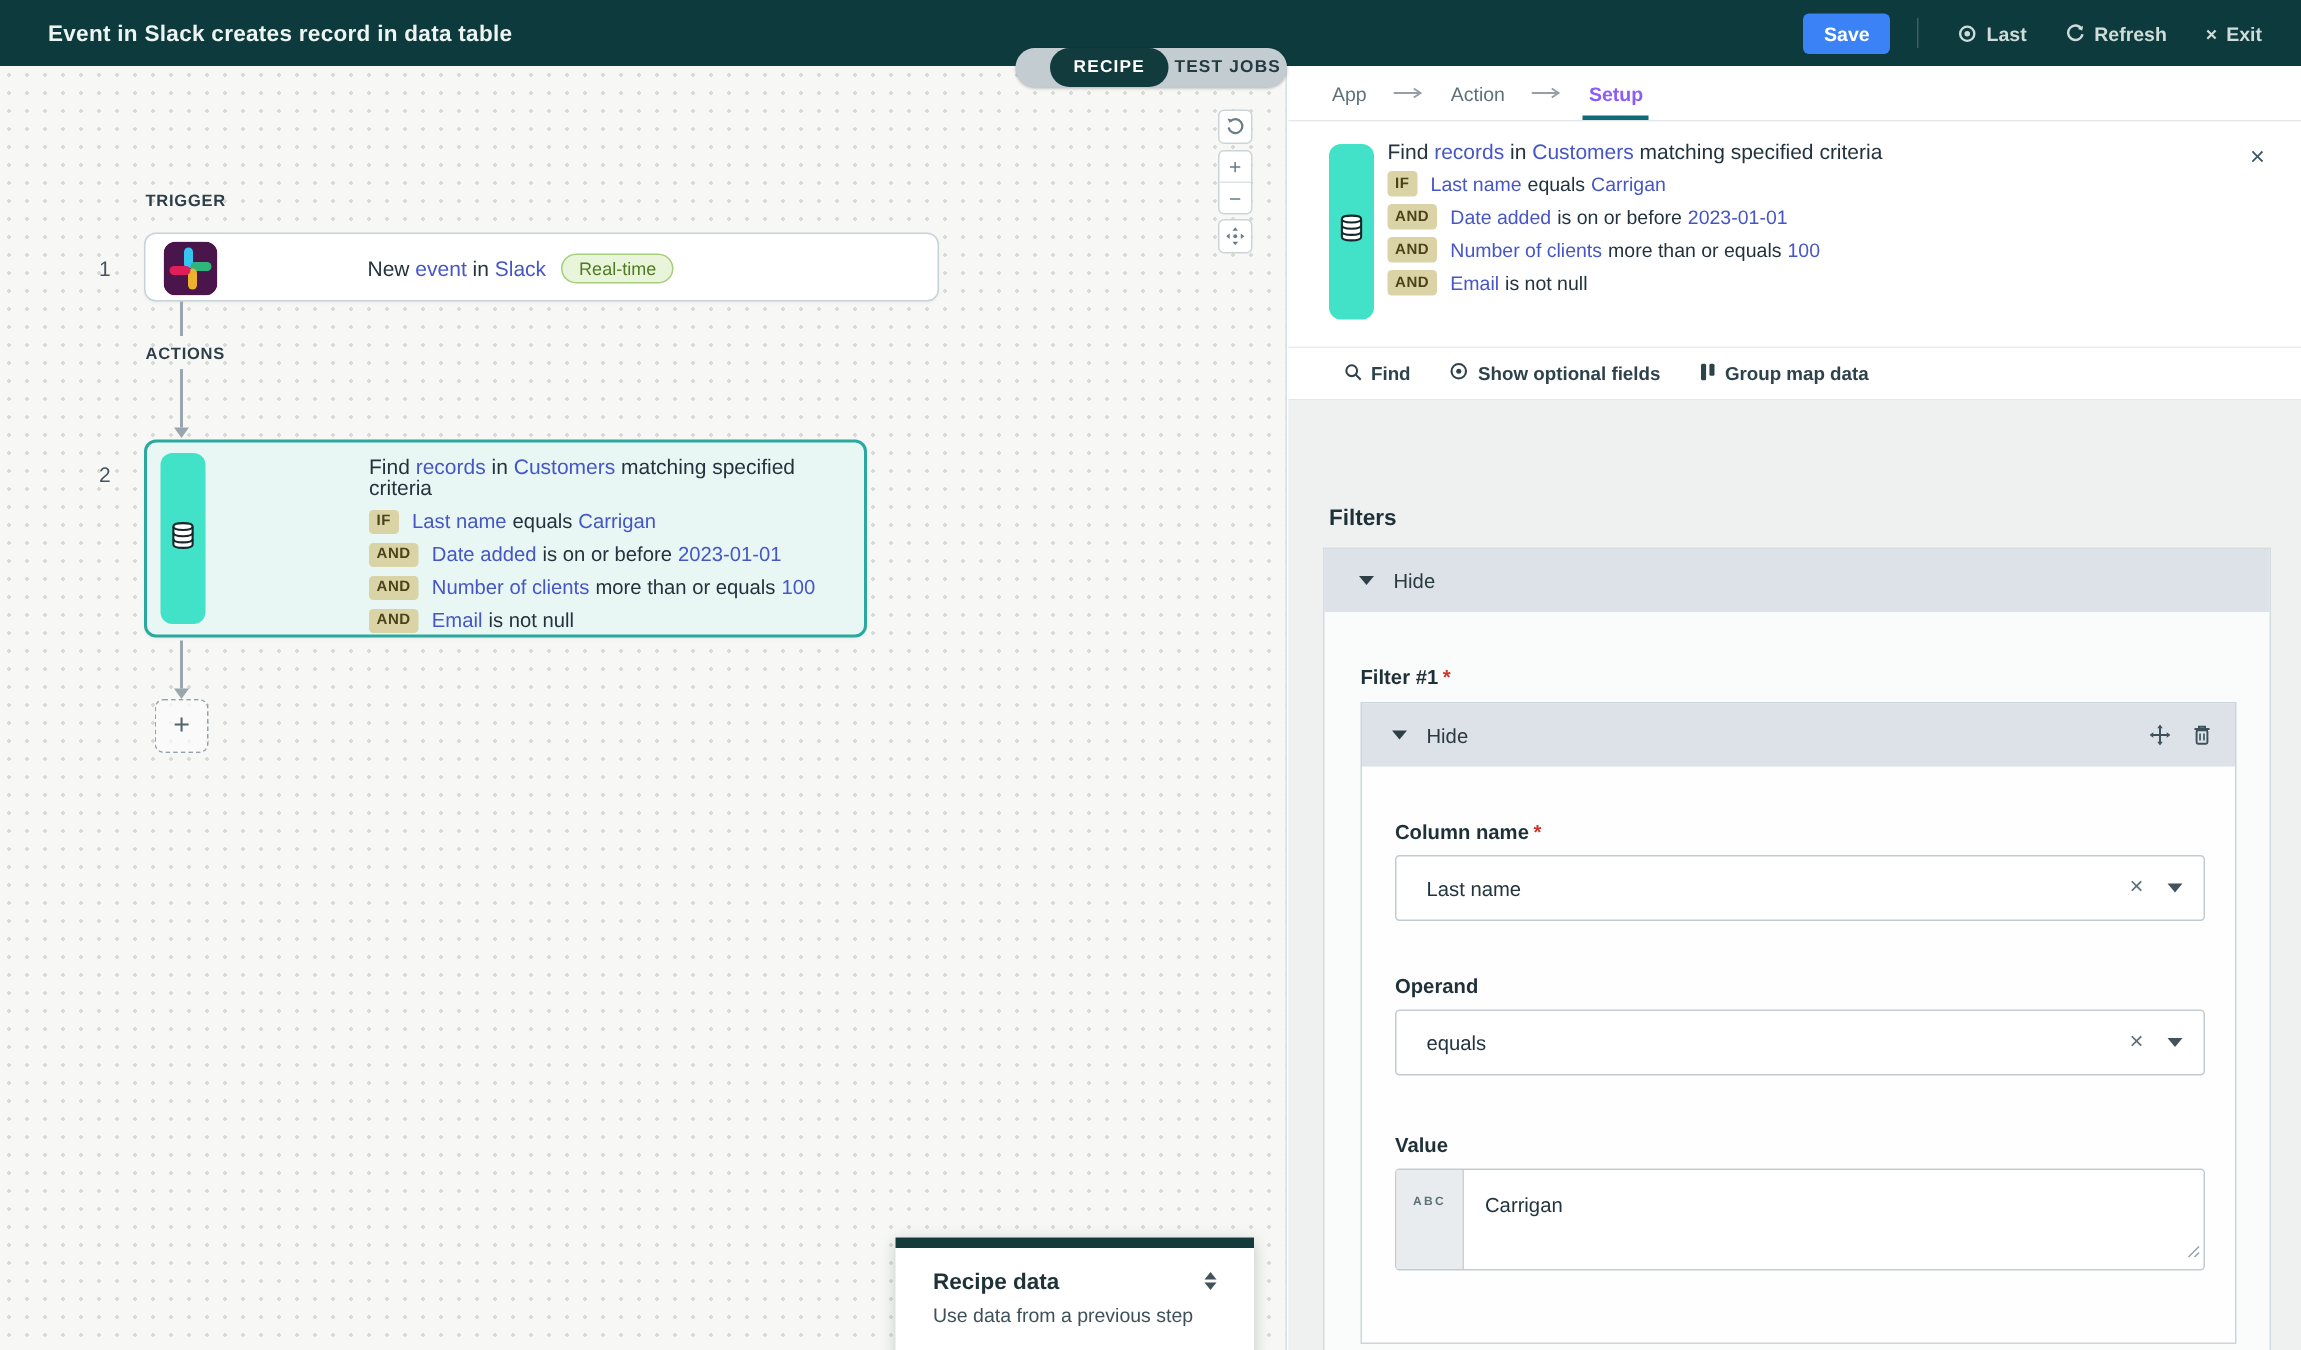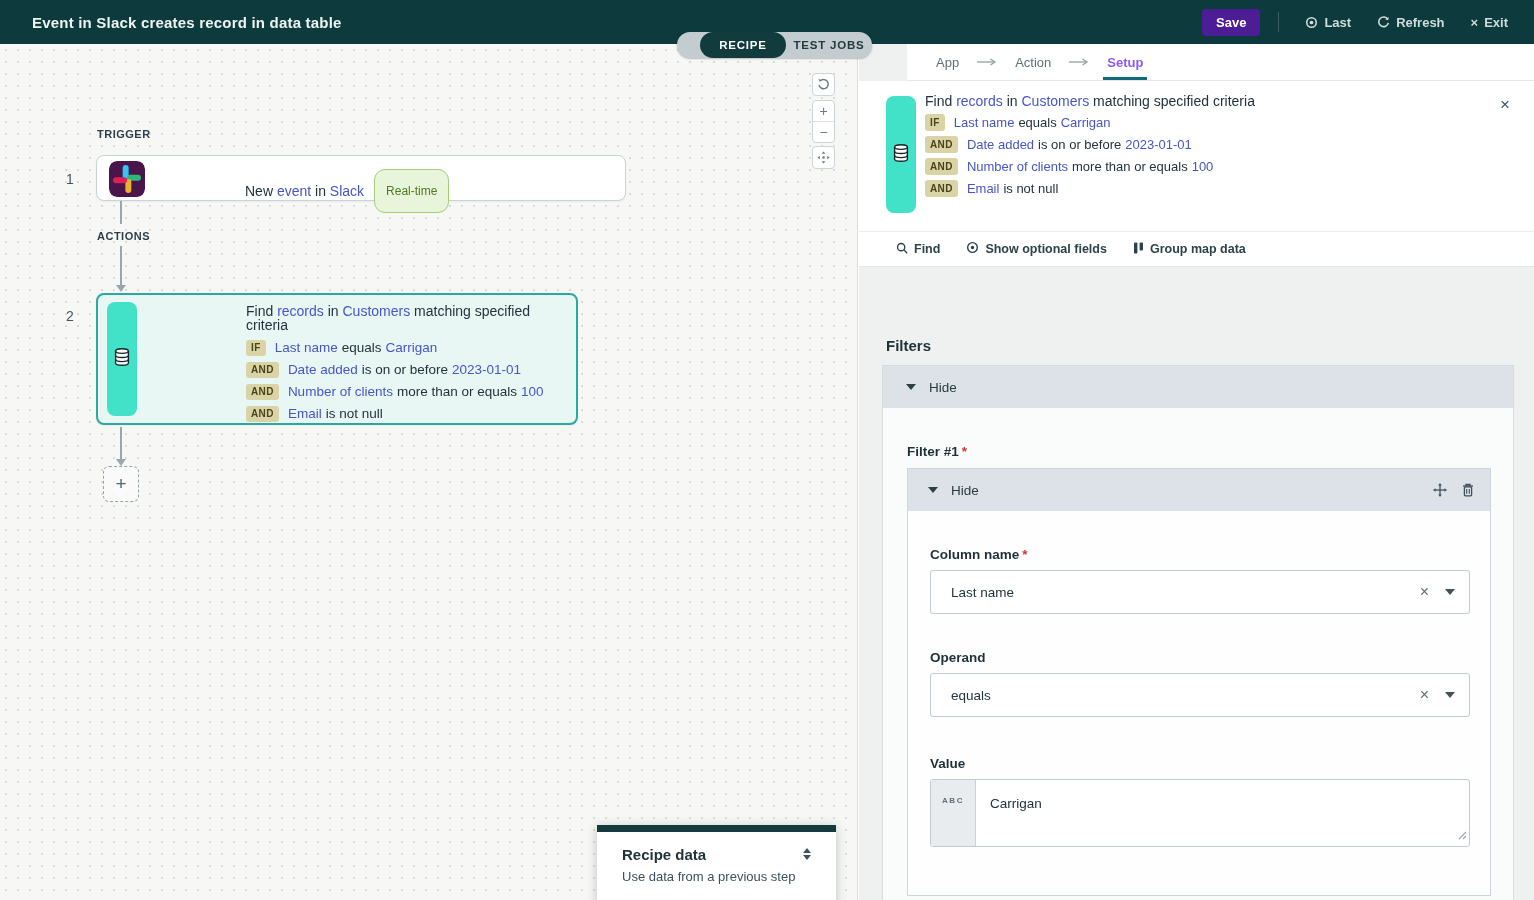--- a/index.html
+++ b/index.html
@@ -5,44 +5,44 @@
   * { margin:0; padding:0; box-sizing:border-box; }
   html,body { width:1534px; height:900px; }
   body { font-family:"Liberation Sans","DejaVu Sans",sans-serif; background:#fff; }
   .app { position:relative; width:1534px; height:900px; overflow:hidden; background:#fff; }
   .abs { position:absolute; }
 
   
   .topbar { position:absolute; top:0; left:0; width:1534px; height:44px; background:#0d3a3d; display:flex; align-items:center; z-index:5; }
   .topbar-title { color:#eef4f2; font-weight:bold; font-size:15px; margin-left:32px; letter-spacing:.2px; }
   .topbar-right { position:absolute; right:18px; top:0; height:44px; display:flex; align-items:center; gap:10px; }
-  .save-btn { background:#4c1d95; color:#fff; font-weight:bold; font-size:13px; border:none; border-radius:4px; padding:6px 14px; cursor:pointer; }
+  .save-btn { background:#3b82f6; color:#fff; font-weight:bold; font-size:13px; border:none; border-radius:4px; padding:6px 14px; cursor:pointer; }
   .topbar-divider { width:1px; height:20px; background:#3c5f60; margin:0 8px; }
   .top-action { display:flex; align-items:center; gap:6px; color:#cfdcda; font-size:13px; font-weight:bold; background:none; border:none; cursor:pointer; padding:4px 8px; }
   .top-action svg { display:block; }
   .xglyph { font-size:13px; line-height:1; }
 
   
-  .tab-pill { position:absolute; top:32px; left:677px; width:195px; height:26px; background:#c3ccd1; border-radius:14px; display:flex; z-index:6; box-shadow:0 1px 2px rgba(0,0,0,.25);padding-left:23px; }
+  .tab-pill { position:absolute; top:32px; left:677px; width:181px; height:26px; background:#c3ccd1; border-radius:14px; display:flex; z-index:6; box-shadow:0 1px 2px rgba(0,0,0,.25);padding-left:23px; }
   .tab-seg { flex:1; display:flex; align-items:center; justify-content:center; font-size:11.5px; font-weight:bold; letter-spacing:.8px; color:#233a40; border-radius:14px; cursor:pointer; }
   .tab-seg.active { background:#123b3e; color:#fff; }
 
   
   .canvas { position:absolute; top:44px; left:0; width:858px; height:856px; background:#f7f8f5;
             background-image:radial-gradient(#d7dbd4 1.1px, transparent 1.1px); background-size:12px 12px;
             border-right:1px solid #d8dde0; }
   .section-label { font-size:11px; font-weight:bold; letter-spacing:.5px; color:#2f3f4a; }
   .step-num { font-size:14px; color:#45545e; }
   .step-card { position:absolute; background:#fff; border:1px solid #c7d2d9; border-radius:8px; box-shadow:0 1px 2px rgba(30,50,60,.06); cursor:pointer; }
   .step-card.selected { background:#e8f7f4; border:2px solid #2ba99f; }
   .slack-tile { position:absolute; width:36px; height:36px; border-radius:8px; overflow:hidden; }
   .trigger-text { position:absolute; left:148px; top:13px; font-size:14px; color:#23333d; display:flex; align-items:center; }
   .lnk { color:#4656c5; }
   .drk { color:#23333d; }
-  .rt-badge { display:inline-block; margin-left:10px; font-size:12px; color:#4f7a23; background:#e9f5da; border:1px solid #a5cd7c; border-radius:11px; padding:14px 11px; }
+  .rt-badge { display:inline-block; margin-left:10px; font-size:12px; color:#4f7a23; background:#e9f5da; border:1px solid #a5cd7c; border-radius:11px; padding:2px 11px; }
   .teal-tile { background:#41e2c7; border-radius:8px; display:flex; align-items:center; justify-content:center; }
   .step2-content { position:absolute; left:148px; top:9px; right:12px; font-size:13.5px; line-height:1; }
   .step2-title { margin-bottom:8px; font-size:14px; color:#23333d; }
   .cond { margin-top:6px; display:flex; align-items:center; white-space:pre; }
   .cond-badge { display:inline-block; background:#d9d3a6; color:#4a431a; font-size:10px; font-weight:bold; letter-spacing:.4px; border-radius:3px; padding:3px 5px; margin-right:9px; }
   .cond span.word { margin-right:4px; }
   .connector { position:absolute; width:2px; background:#9aa5ae; }
   .arrowhead { position:absolute; width:0; height:0; border-left:5px solid transparent; border-right:5px solid transparent; border-top:7px solid #9aa5ae; }
   .add-step { position:absolute; width:36px; height:36px; border:1.5px dashed #93a1a9; border-radius:6px; background:rgba(250,251,250,.75); color:#55666f; font-size:19px; display:flex; align-items:center; justify-content:center; cursor:pointer; }
 
@@ -58,21 +58,21 @@
   .recipe-data .bar { height:7px; background:#143a3c; }
   .rd-title { font-size:15px; font-weight:bold; color:#1e3238; }
   .rd-sub { font-size:13px; color:#3e5059; margin-top:6px; }
   .rd-body { padding:14px 18px 0 25px; position:relative; }
   .sort-icon { position:absolute; right:25px; top:16px; display:flex; flex-direction:column; gap:2px; cursor:pointer; }
   .tri-up { width:0; height:0; border-left:4px solid transparent; border-right:4px solid transparent; border-bottom:5px solid #44525c; }
   .tri-dn { width:0; height:0; border-left:4px solid transparent; border-right:4px solid transparent; border-top:5px solid #44525c; }
 
   
   .panel { position:absolute; top:44px; left:859px; width:675px; height:856px; background:#eff1f1; }
-  .crumbs { position:absolute; top:0; left:0; right:0; height:37px; background:#fff; border-bottom:1px solid #e4e8ea; display:flex; align-items:center; padding-left:29px; gap:18px;margin-left:48px; }
+  .crumbs { position:absolute; top:0; left:0; right:0; height:37px; background:#fff; border-bottom:1px solid #e4e8ea; display:flex; align-items:center; padding-left:29px; gap:18px; }
   .crumb { font-size:13px; color:#5e7078; cursor:pointer; }
   .crumb.active { color:#8b5cf6; font-weight:bold; position:relative; }
   .crumb.active::after { content:""; position:absolute; left:-4px; right:-4px; bottom:-10px; height:3px; background:#0e6b77; }
   .crumb-arrow { color:#93a0a7; display:flex; align-items:center; }
 
   .summary { position:absolute; top:37px; left:0; right:0; height:151px; background:#fff; border-bottom:1px solid #e8ecee; }
   .summary .teal-tile { position:absolute; left:27px; top:15px; width:30px; height:117px; }
   .summary-content { position:absolute; left:66px; top:12px; right:50px; font-size:13px; }
   .summary-title { font-size:14px; color:#23333d; margin-bottom:5px; }
   .summary .cond { margin-top:5px; }

